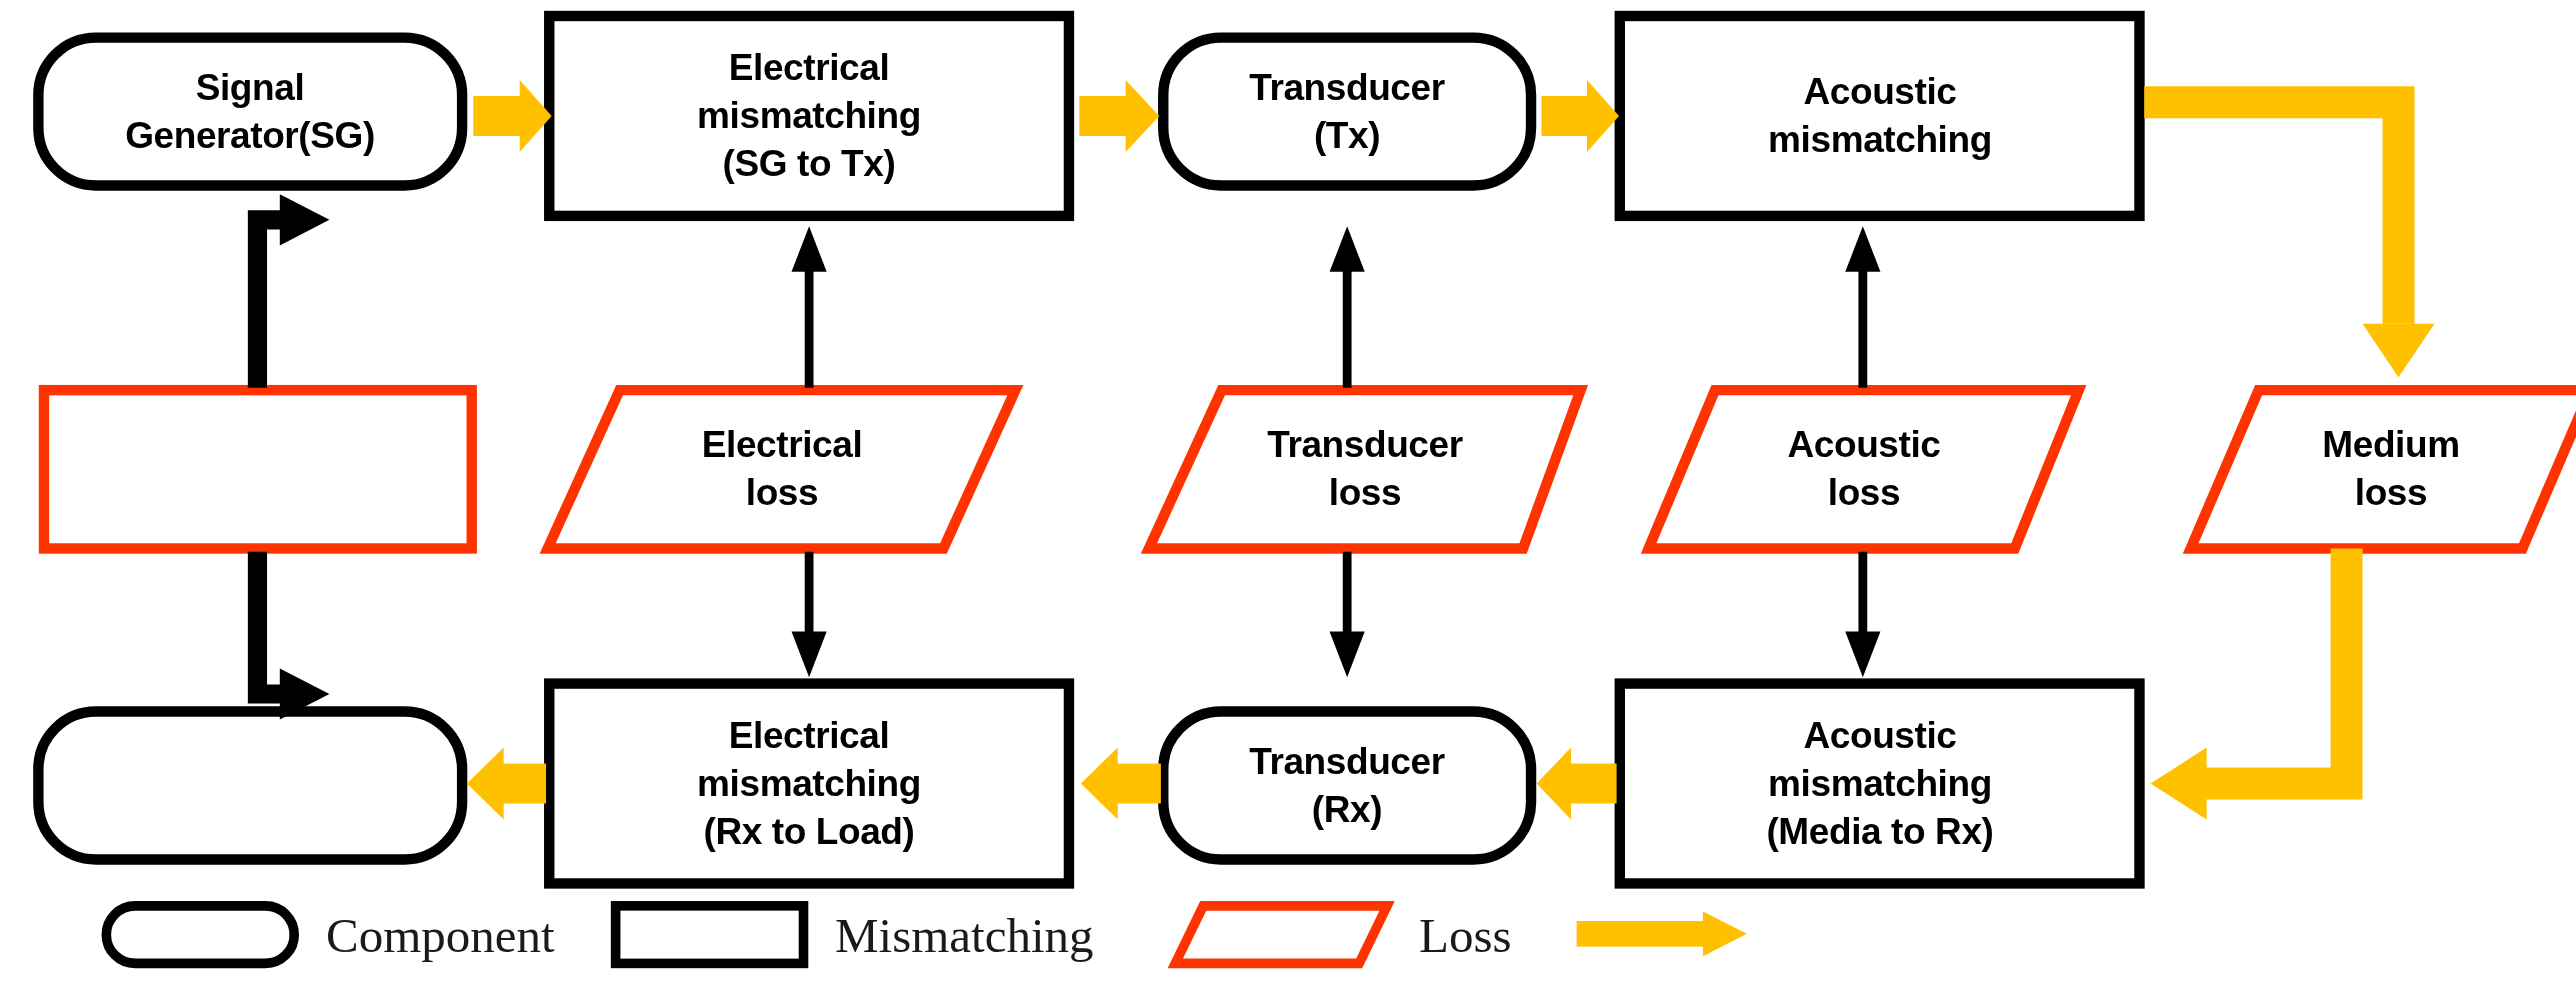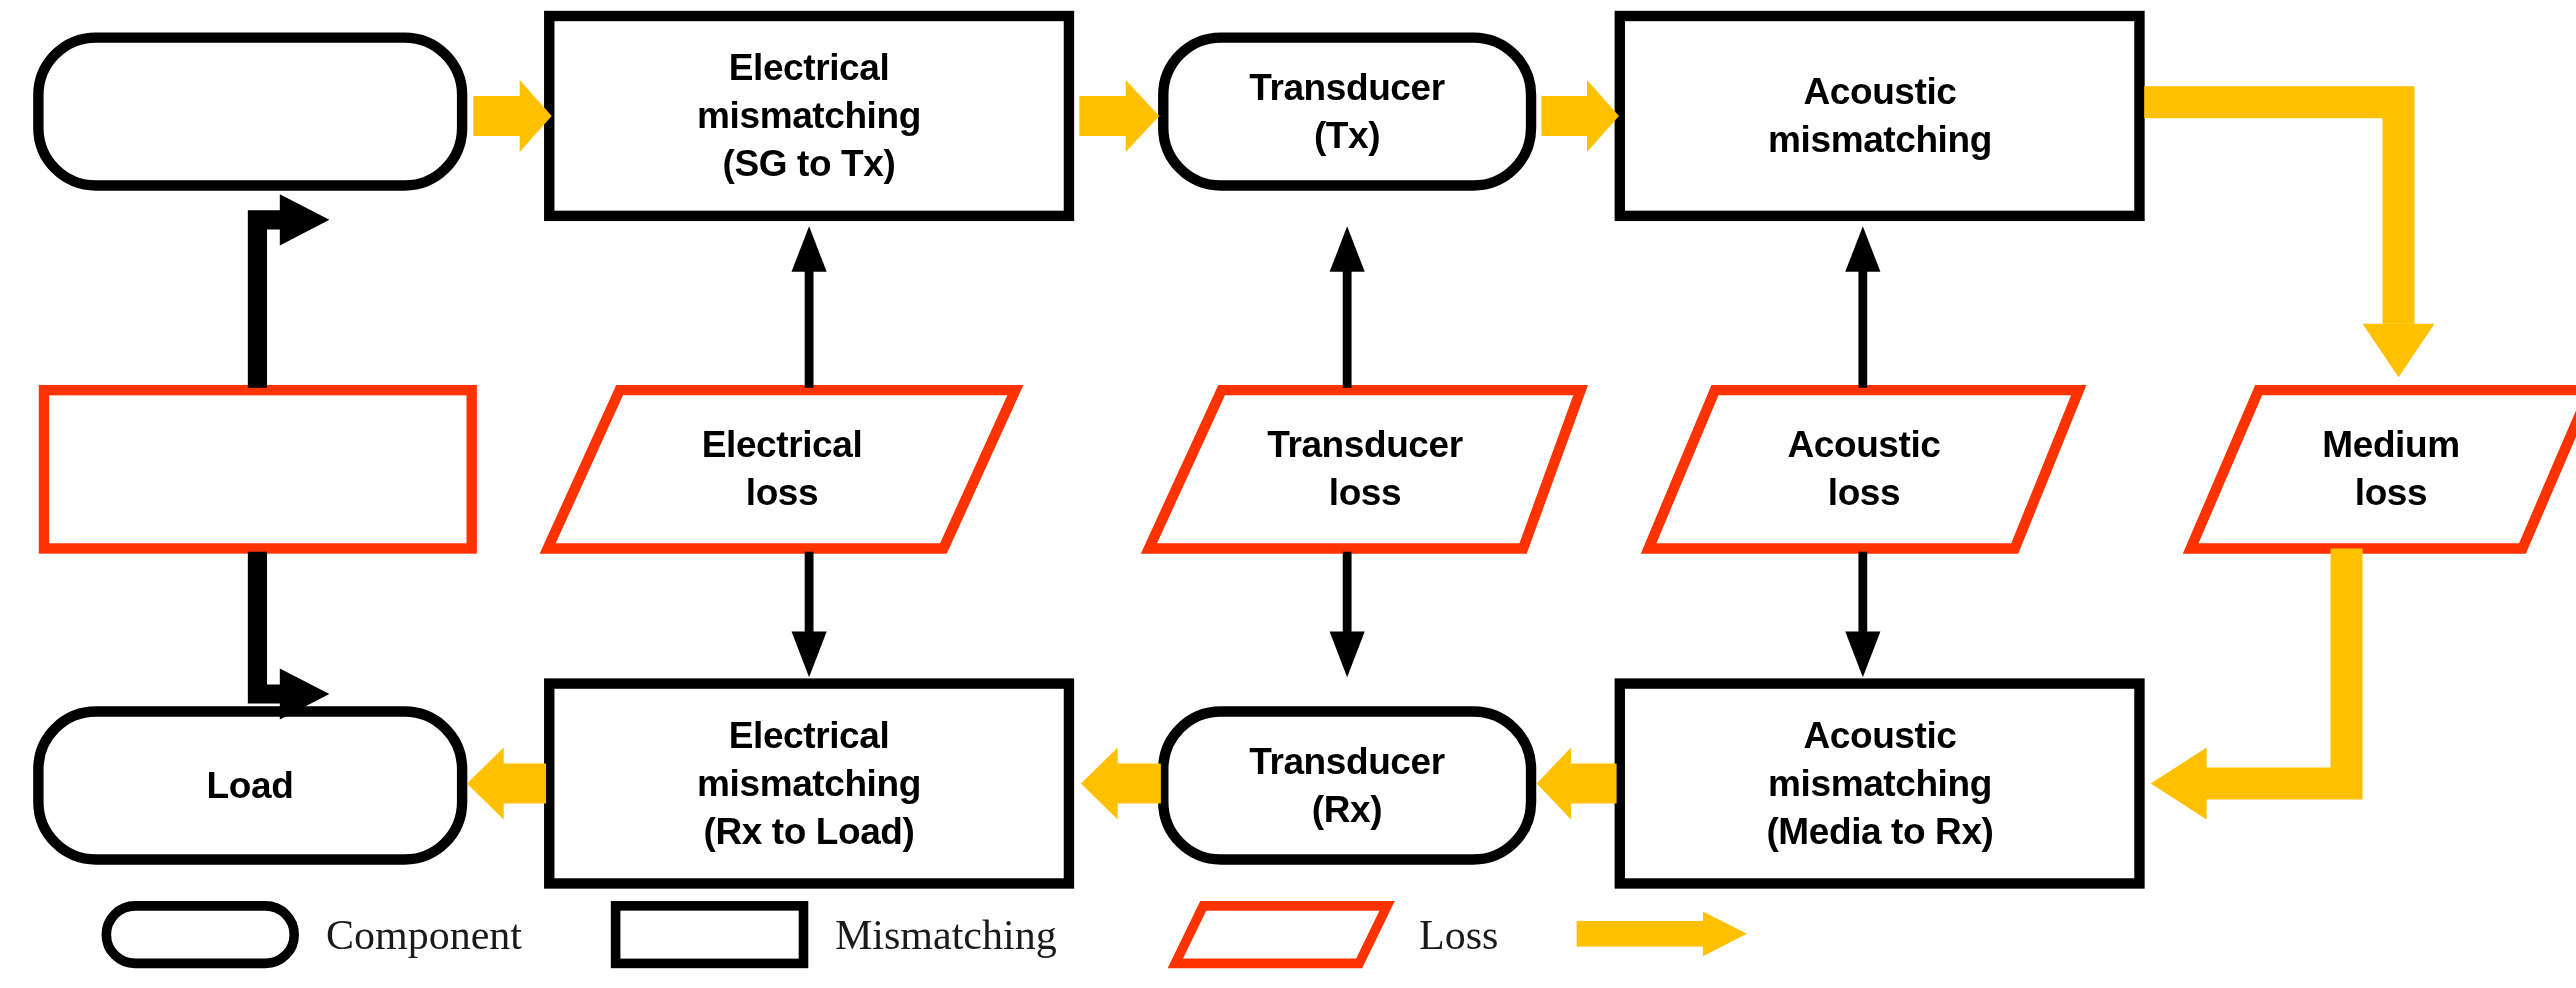--- a/index.html
+++ b/index.html
@@ -37,21 +37,21 @@
     letter-spacing: -0.4px;
     pointer-events: none;
   }
   .node-label span { display: block; white-space: nowrap; }
   .legend-label {
     position: absolute;
     display: flex;
     align-items: center;
     font-family: "Liberation Serif", serif;
     font-weight: normal;
-    font-size: 42px;
+    font-size: 49px;
     color: #1a1a1a;
     white-space: nowrap;
   }
 </style>
 </head>
 <body>
 
 <div id="stage">
 
   <svg id="diagram-svg" viewBox="0 0 3222 1237" xmlns="http://www.w3.org/2000/svg">
@@ -158,20 +158,24 @@
     <rect x="770" y="1133" width="235" height="72" fill="#ffffff" stroke="#000000" stroke-width="12"></rect>
 
     <polygon points="1505,1133 1735,1133 1700,1205 1470,1205" fill="#ffffff" stroke="#FF3300" stroke-width="12"></polygon>
 
     <g>
       <rect x="1972" y="1152" width="165" height="32" fill="#FFC000"></rect>
       <polygon points="2130,1140 2130,1196 2185,1168" fill="#FFC000"></polygon>
     </g>
   </svg>
 
+  <div class="node-label" style="left:38px; top:38px; width:424px; height:148px;">
+    <span>Signal</span>
+    <span>Generator(SG)</span>
+  </div>
 
   <div class="node-label" style="left:549px; top:16px; width:520px; height:200px;">
     <span>Electrical</span>
     <span>mismatching</span>
     <span>(SG to Tx)</span>
   </div>
 
   <div class="node-label" style="left:1163px; top:38px; width:368px; height:148px;">
     <span>Transducer</span>
     <span>(Tx)</span>
@@ -196,23 +200,20 @@
   <div class="node-label" style="left:1681px; top:390px; width:366px; height:158px;">
     <span>Acoustic</span>
     <span>loss</span>
   </div>
 
   <div class="node-label" style="left:2225px; top:390px; width:332px; height:158px;">
     <span>Medium</span>
     <span>loss</span>
   </div>
 
-  <div class="node-label" style="left:38px; top:712px; width:424px; height:148px;">
-    <span>Load</span>
-  </div>
 
   <div class="node-label" style="left:549px; top:684px; width:520px; height:200px;">
     <span>Electrical</span>
     <span>mismatching</span>
     <span>(Rx to Load)</span>
   </div>
 
   <div class="node-label" style="left:1163px; top:712px; width:368px; height:148px;">
     <span>Transducer</span>
     <span>(Rx)</span>

